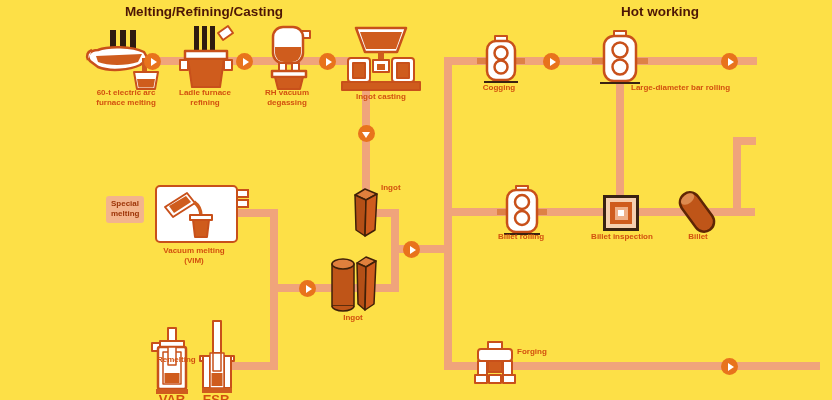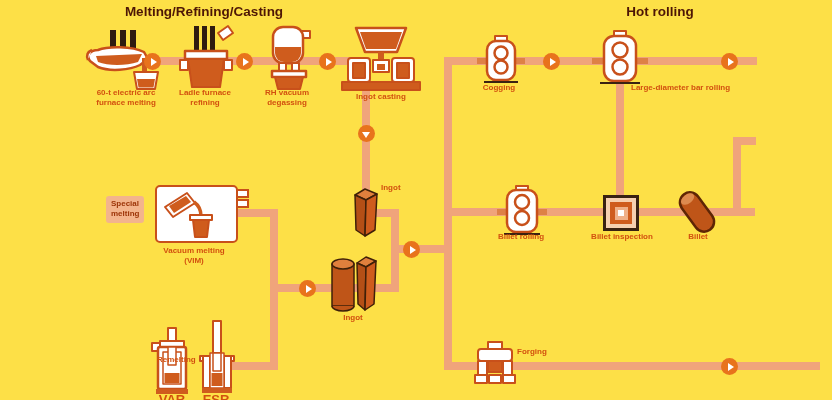--- a/index.html
+++ b/index.html
@@ -39,21 +39,21 @@
   svg .ig1{fill:#e0803d;stroke:#3f2008;stroke-width:1.5;stroke-linejoin:round;}
   svg .ig2{fill:#b44f16;stroke:#3f2008;stroke-width:1.5;stroke-linejoin:round;}
   svg .ig3{fill:#cf5c1d;stroke:#3f2008;stroke-width:1.5;stroke-linejoin:round;}
 </style>
 </head>
 <body>
 
 <div id="stage">
 
   <div class="hdr" style="left:204px;top:4px;">Melting/Refining/Casting</div>
-  <div class="hdr" style="left:660px;top:4px;">Hot rolling</div>
+  <div class="hdr" style="left:660px;top:4px;">Hot working</div>
 
   <div class="line" style="left:118px;top:57px;width:244px;height:8px;"></div>
   <div class="line" style="left:362px;top:84px;width:8px;height:110px;"></div>
   <div class="line" style="left:371px;top:209px;width:28px;height:8px;"></div>
   <div class="line" style="left:391px;top:209px;width:8px;height:83px;"></div>
   <div class="line" style="left:395px;top:245px;width:55px;height:8px;"></div>
   <div class="line" style="left:236px;top:209px;width:42px;height:8px;"></div>
   <div class="line" style="left:270px;top:209px;width:8px;height:161px;"></div>
   <div class="line" style="left:274px;top:284px;width:125px;height:8px;"></div>
   <div class="line" style="left:228px;top:362px;width:50px;height:8px;"></div>

